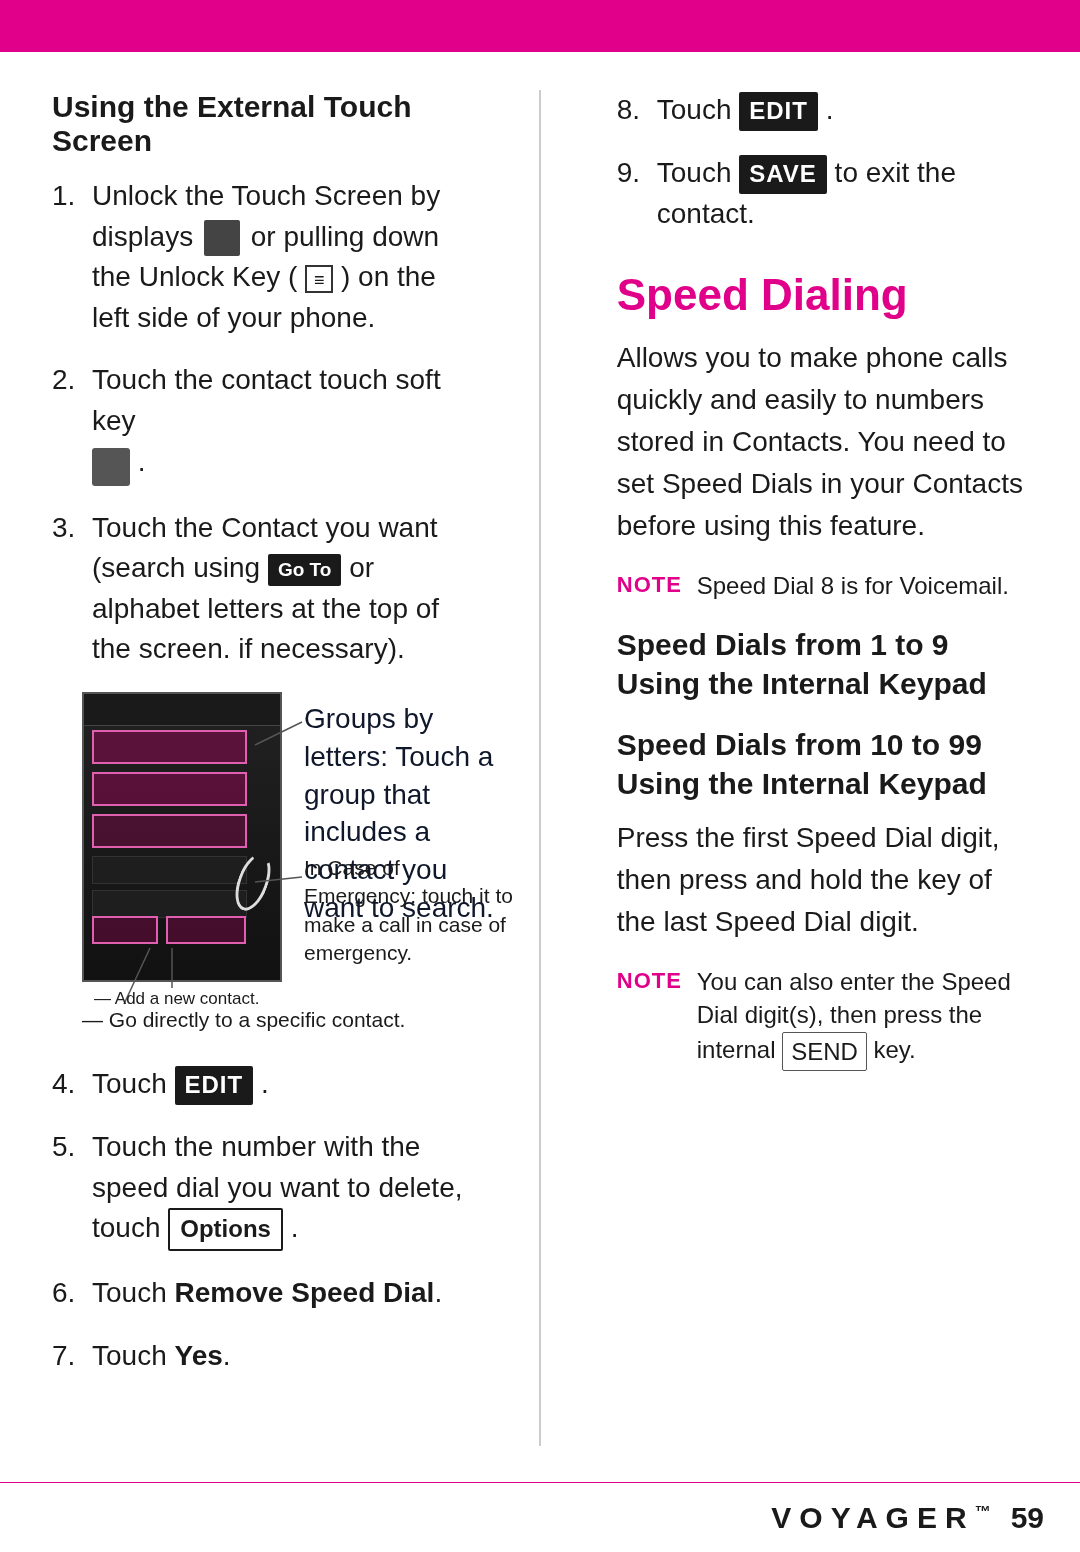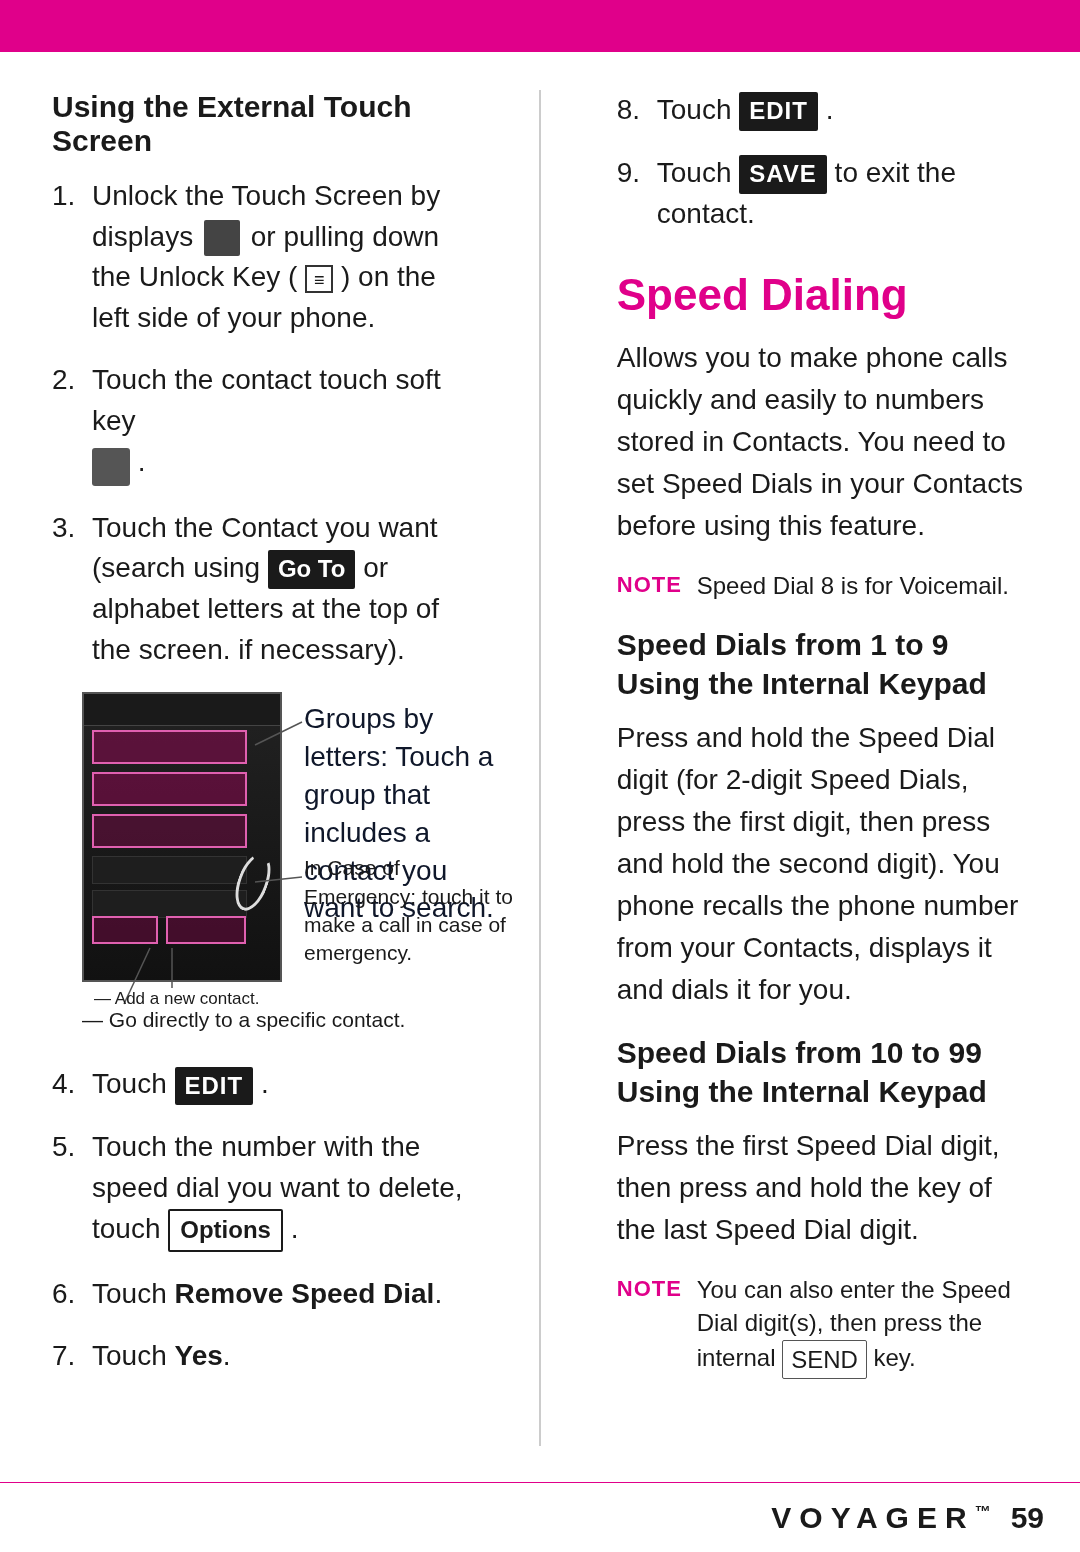--- a/index.html
+++ b/index.html
@@ -75,21 +75,21 @@
       border-radius: 2px;
       vertical-align: middle;
       letter-spacing: 1px;
     }
 
     .btn-goto {
       display: inline-block;
       background: #1a1a1a;
       color: #ffffff;
       font-weight: 900;
-      font-size: 24px;
+      font-size: 19px;
       padding: 2px 10px;
       border-radius: 2px;
       vertical-align: middle;
     }
 
     .btn-options {
       display: inline-block;
       border: 2px solid #1a1a1a;
       color: #1a1a1a;
       font-weight: 700;
@@ -375,21 +375,20 @@
     <div class="note-block">
       <span class="note-label">NOTE</span>
       <span class="note-text">Speed Dial 8 is for Voicemail.</span>
     </div>
 
     <div style="margin-top: 22px;">
       <p class="subsection-title">
         <span>Speed Dials from 1 to 9</span><br>
         <span>Using the Internal Keypad</span>
       </p>
-      <p class="section-body">Press and hold the Speed Dial digit (for 2-digit Speed Dials, press the first digit, then press and hold the second digit). You phone recalls the phone number from your Contacts, displays it and dials it for you.</p>
     </div>
 
     <div style="margin-top: 22px;">
       <p class="subsection-title">
         <span>Speed Dials from 10 to 99</span><br>
         <span>Using the Internal Keypad</span>
       </p>
       <p class="section-body">Press the first Speed Dial digit, then press and hold the key of the last Speed Dial digit.</p>
     </div>
 

